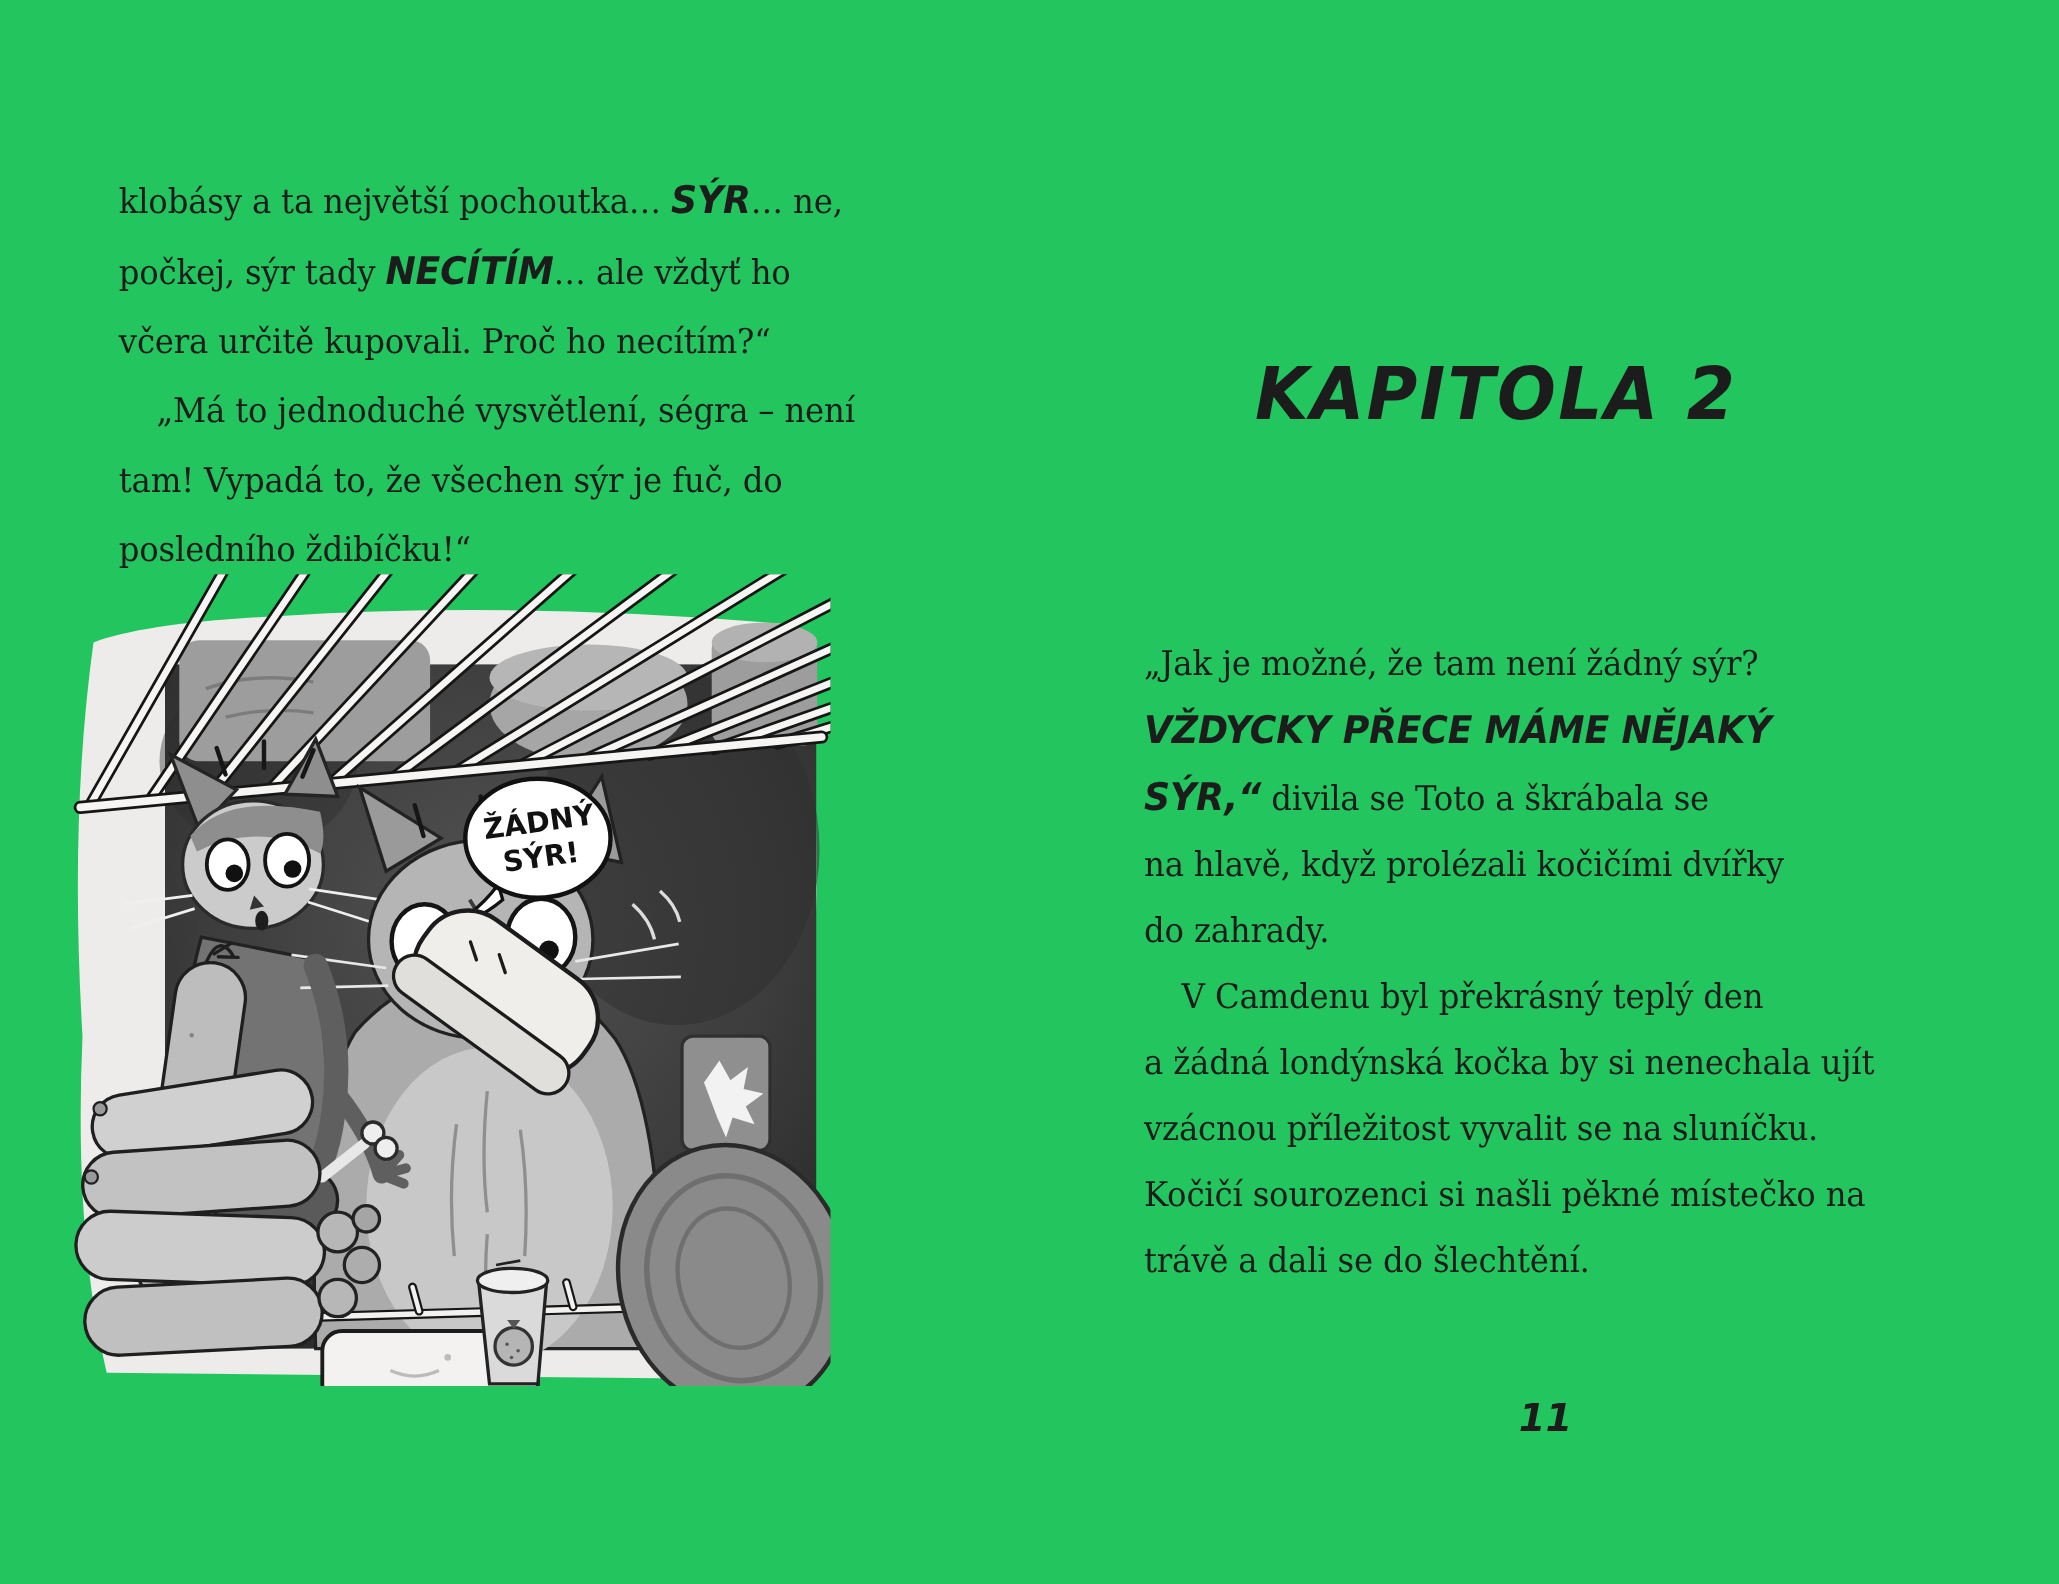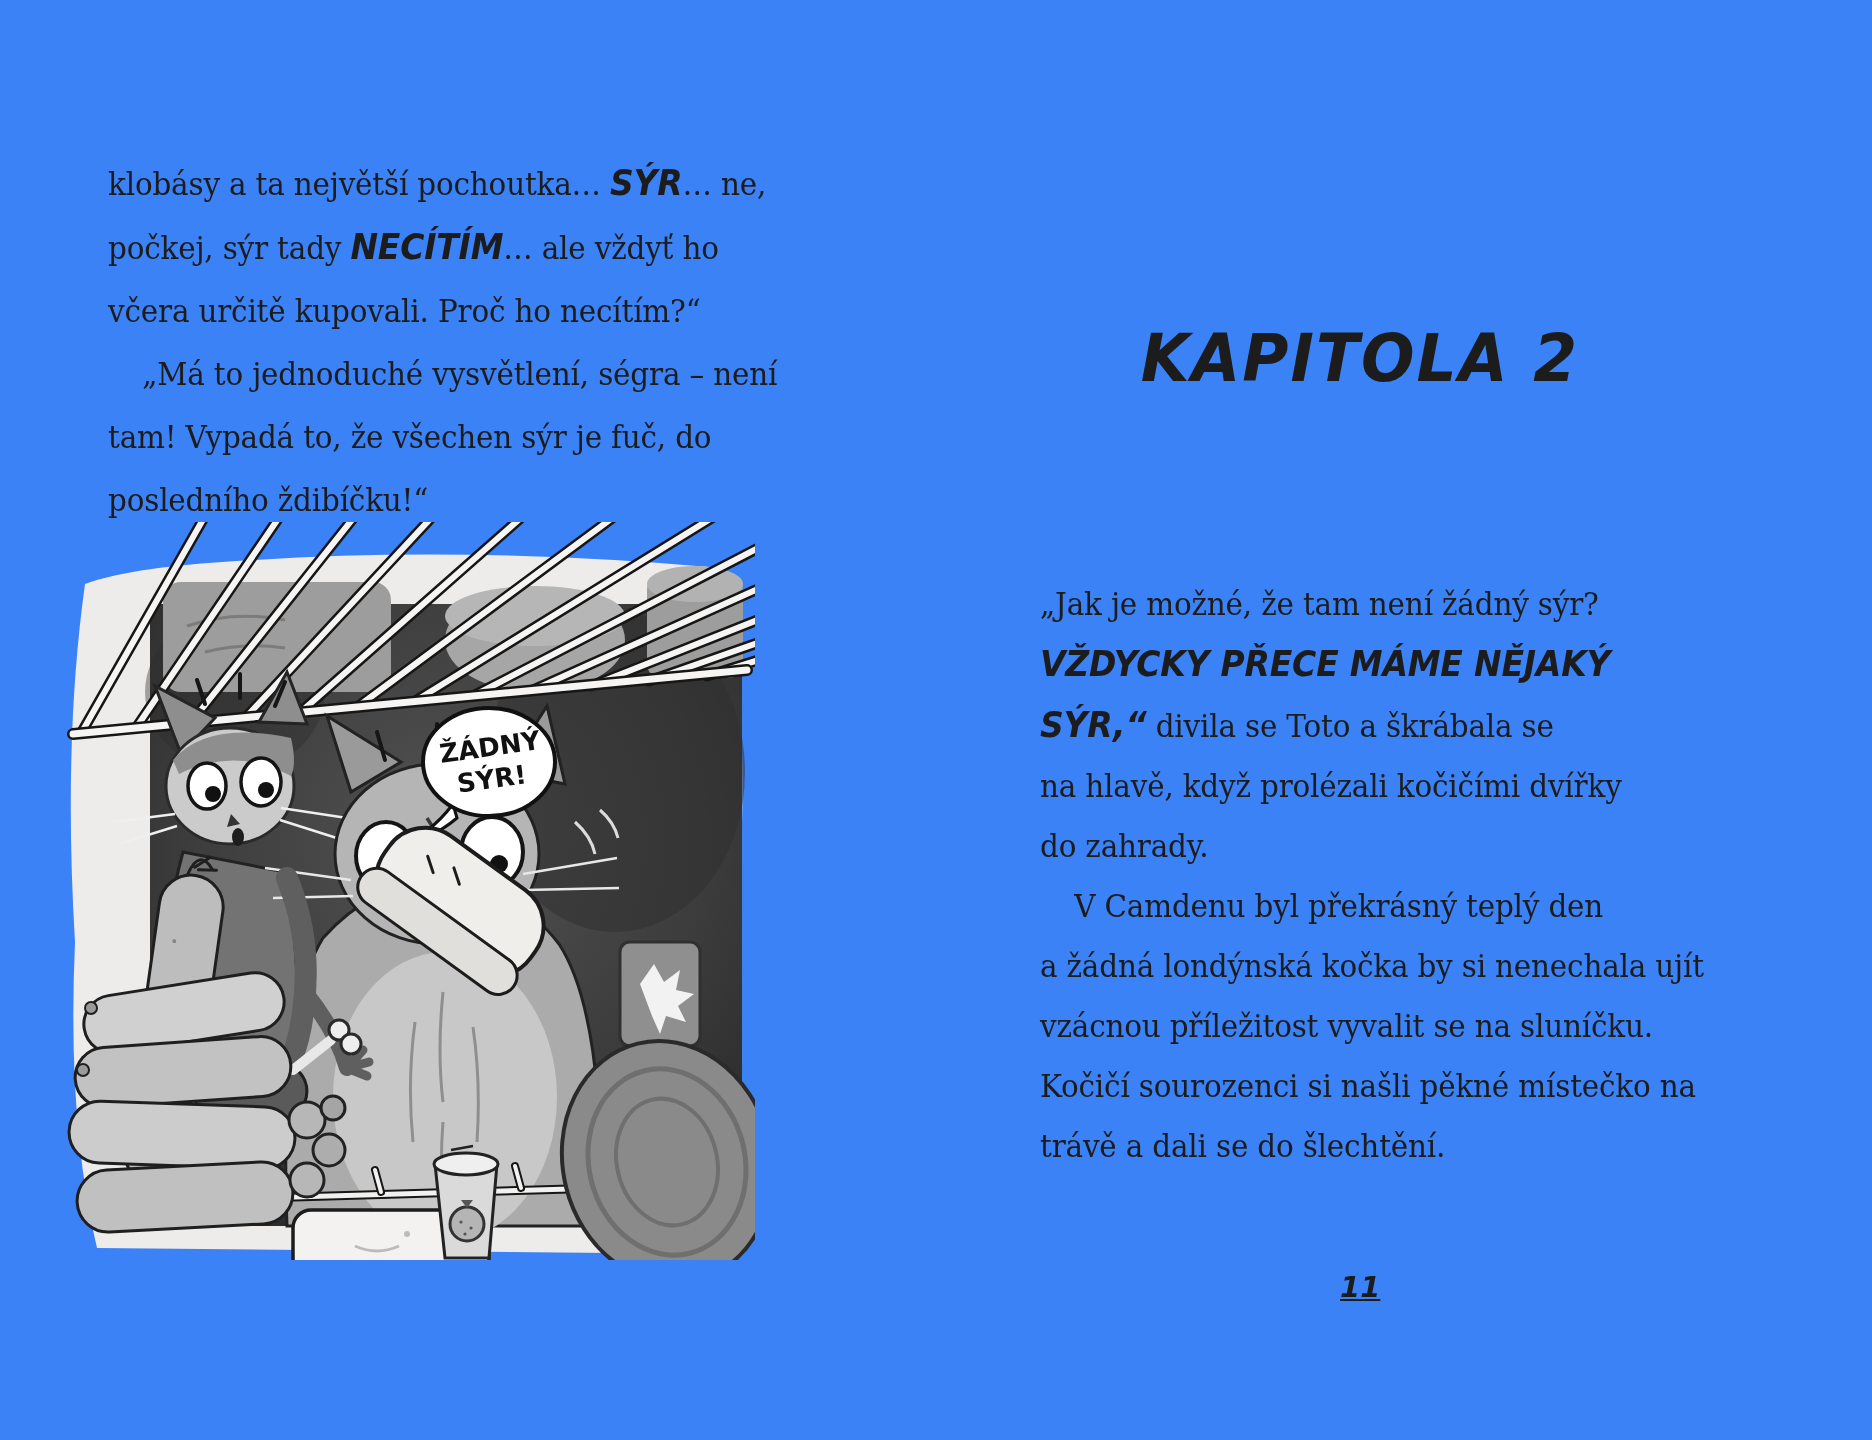--- a/index.html
+++ b/index.html
@@ -1,27 +1,27 @@
 <!DOCTYPE html>
 <html><head>
 <meta charset="utf-8">
 <style>
   html,body{margin:0;padding:0;background:#ffffff;}
-  .spread{position:relative;width:1872px;height:1440px;background:#3b82f6;overflow:hidden;
+  .spread{position:relative;width:1872px;height:1440px;background:#22c55e;overflow:hidden;
           font-family:"DejaVu Serif",serif;color:#1c1c1c;}
   .body-text{position:absolute;transform:scaleX(0.95);transform-origin:0 0;}
   .left-col{left:108px;top:152px;width:660px;font-size:31px;line-height:63px;letter-spacing:-0.2px;}
   .right-col{left:1040px;top:574px;width:600px;font-size:31px;line-height:60px;letter-spacing:-0.2px;}
   .line{white-space:nowrap;}
   .indent{padding-left:36px;}
   .shout{font-family:"DejaVu Sans",sans-serif;font-weight:bold;font-style:italic;font-size:1.12em;}
   .comic{font-family:"DejaVu Sans",sans-serif;font-weight:bold;font-style:italic;}
   .chapter-heading{position:absolute;left:1080px;top:322px;width:560px;margin:0;text-align:center;
                    font-size:63px;letter-spacing:2px;transform:scaleY(1.05);}
-  .page-number{position:absolute;left:1340px;top:1270px;width:130px;font-size:29px;text-decoration:underline;}
+  .page-number{position:absolute;left:1340px;top:1270px;width:130px;text-align:center;font-size:35px;}
   .illustration{position:absolute;left:55px;top:522px;}
 </style>
 </head>
 <body>
 
 <div class="spread">
 
   <section>
     <div class="body-text left-col">
       <div class="line"><span>klobásy a ta největší pochoutka… </span><span class="shout">SÝR</span><span>… ne,</span></div>

